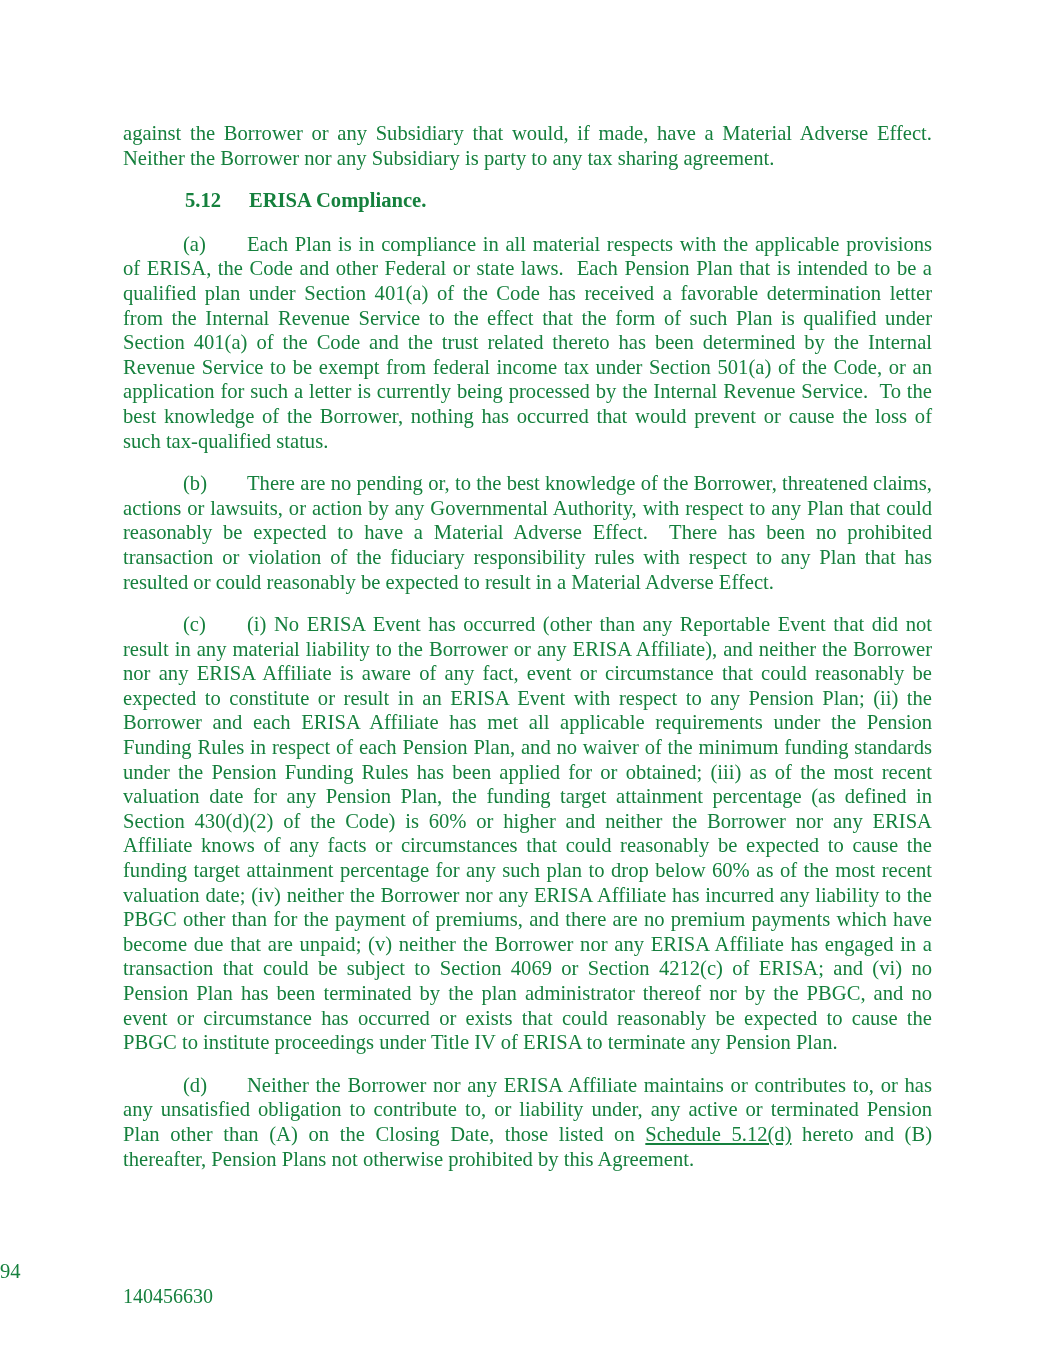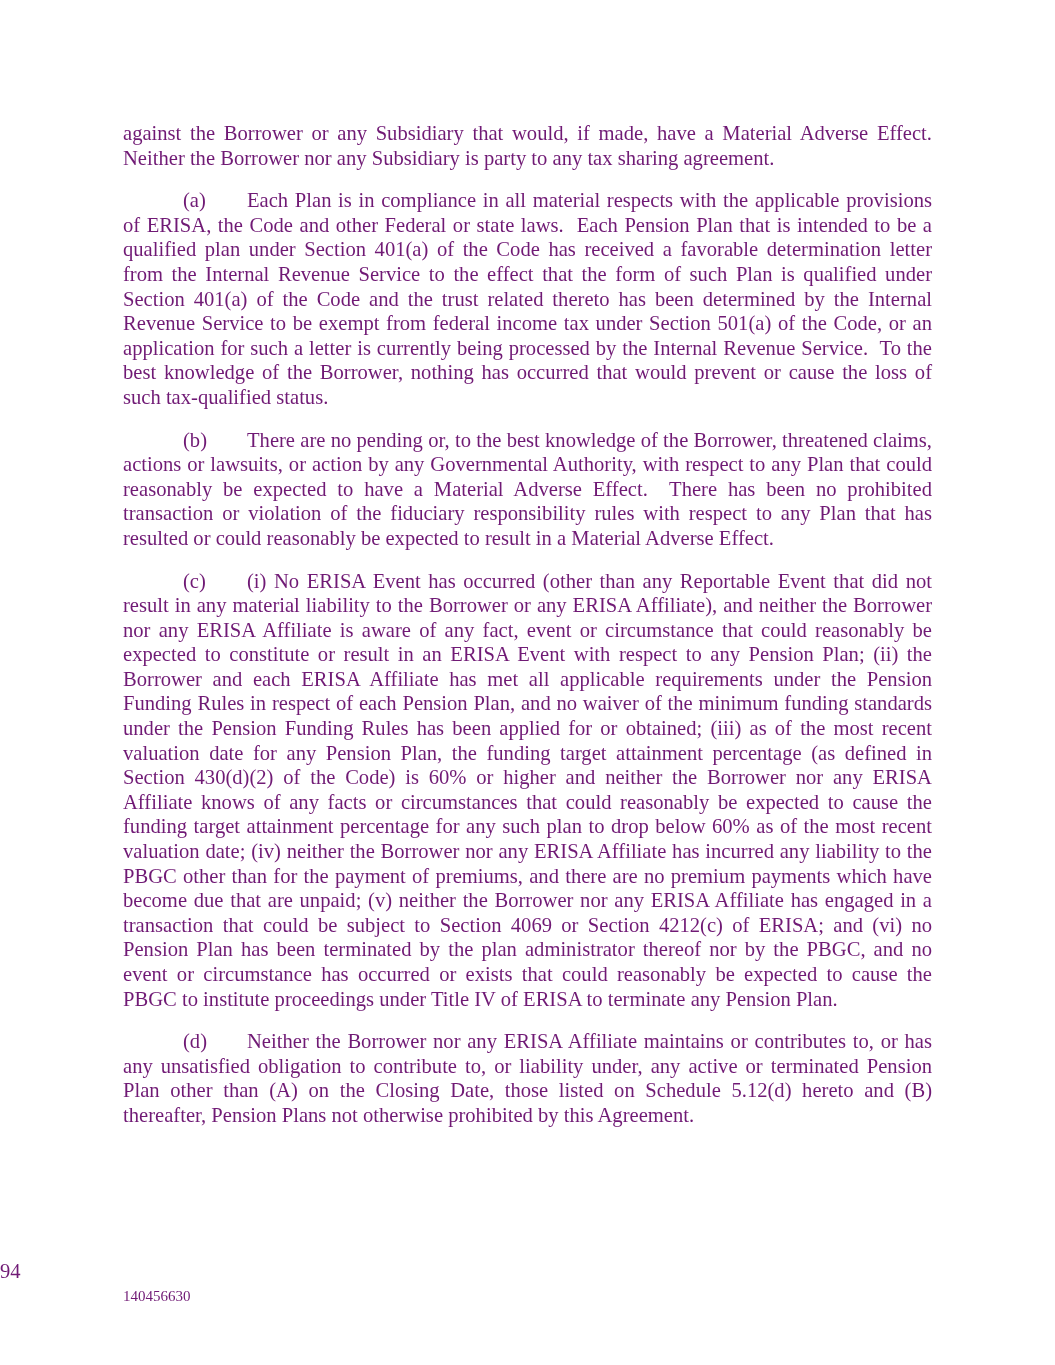--- a/index.html
+++ b/index.html
@@ -5,21 +5,21 @@
   html, body {
     margin: 0;
     padding: 0;
     background: #ffffff;
   }
   .page {
     position: relative;
     width: 1055px;
     height: 1365px;
     background: #ffffff;
-    color: #701a75;
+    color: #15803d;
     font-family: "Liberation Serif", serif;
     font-size: 20.6px;
     line-height: 24.6px;
     overflow: hidden;
   }
   .content {
     position: absolute;
     left: 123px;
     top: 121px;
     width: 809px;
@@ -37,44 +37,46 @@
     font-weight: bold;
     text-indent: 62px;
     white-space: pre-wrap;
   }
   .label {
     display: inline-block;
     width: 64px;
     text-indent: 0;
   }
   .underline {
+    text-decoration: underline;
   }
   .page-number {
     position: absolute;
     top: 1259px;
     left: 0;
     width: 100%;
     text-align: left;
     font-size: 20.6px;
   }
   .doc-number {
     position: absolute;
     top: 1284px;
     left: 123px;
-    font-size: 15px;
+    font-size: 20px;
   }
 </style>
 </head>
 <body>
 
 <div class="page">
   <div class="content">
 
     <p class="para"><span>against the Borrower or any Subsidiary that would, if made, have a Material Adverse Effect.  Neither the Borrower nor any Subsidiary is party to any tax sharing agreement.</span></p>
 
+    <p class="heading"><span class="label">5.12</span><span>ERISA Compliance.</span></p>
 
     <p class="para indent"><span class="label">(a)</span><span>Each Plan is in compliance in all material respects with the applicable provisions of ERISA, the Code and other Federal or state laws.  Each Pension Plan that is intended to be a qualified plan under Section 401(a) of the Code has received a favorable determination letter from the Internal Revenue Service to the effect that the form of such Plan is qualified under Section 401(a) of the Code and the trust related thereto has been determined by the Internal Revenue Service to be exempt from federal income tax under Section 501(a) of the Code, or an application for such a letter is currently being processed by the Internal Revenue Service.  To the best knowledge of the Borrower, nothing has occurred that would prevent or cause the loss of such tax-qualified status.</span></p>
 
     <p class="para indent"><span class="label">(b)</span><span>There are no pending or, to the best knowledge of the Borrower, threatened claims, actions or lawsuits, or action by any Governmental Authority, with respect to any Plan that could reasonably be expected to have a Material Adverse Effect.  There has been no prohibited transaction or violation of the fiduciary responsibility rules with respect to any Plan that has resulted or could reasonably be expected to result in a Material Adverse Effect.</span></p>
 
     <p class="para indent"><span class="label">(c)</span><span>(i) No ERISA Event has occurred (other than any Reportable Event that did not result in any material liability to the Borrower or any ERISA Affiliate), and neither the Borrower nor any ERISA Affiliate is aware of any fact, event or circumstance that could reasonably be expected to constitute or result in an ERISA Event with respect to any Pension Plan; (ii) the Borrower and each ERISA Affiliate has met all applicable requirements under the Pension Funding Rules in respect of each Pension Plan, and no waiver of the minimum funding standards under the Pension Funding Rules has been applied for or obtained; (iii) as of the most recent valuation date for any Pension Plan, the funding target attainment percentage (as defined in Section 430(d)(2) of the Code) is 60% or higher and neither the Borrower nor any ERISA Affiliate knows of any facts or circumstances that could reasonably be expected to cause the funding target attainment percentage for any such plan to drop below 60% as of the most recent valuation date; (iv) neither the Borrower nor any ERISA Affiliate has incurred any liability to the PBGC other than for the payment of premiums, and there are no premium payments which have become due that are unpaid; (v) neither the Borrower nor any ERISA Affiliate has engaged in a transaction that could be subject to Section 4069 or Section 4212(c) of ERISA; and (vi) no Pension Plan has been terminated by the plan administrator thereof nor by the PBGC, and no event or circumstance has occurred or exists that could reasonably be expected to cause the PBGC to institute proceedings under Title IV of ERISA to terminate any Pension Plan.</span></p>
 
     <p class="para indent"><span class="label">(d)</span><span>Neither the Borrower nor any ERISA Affiliate maintains or contributes to, or has any unsatisfied obligation to contribute to, or liability under, any active or terminated Pension Plan other than (A) on the Closing Date, those listed on </span><span class="underline">Schedule 5.12(d)</span><span> hereto and (B) thereafter, Pension Plans not otherwise prohibited by this Agreement.</span></p>
 
 

